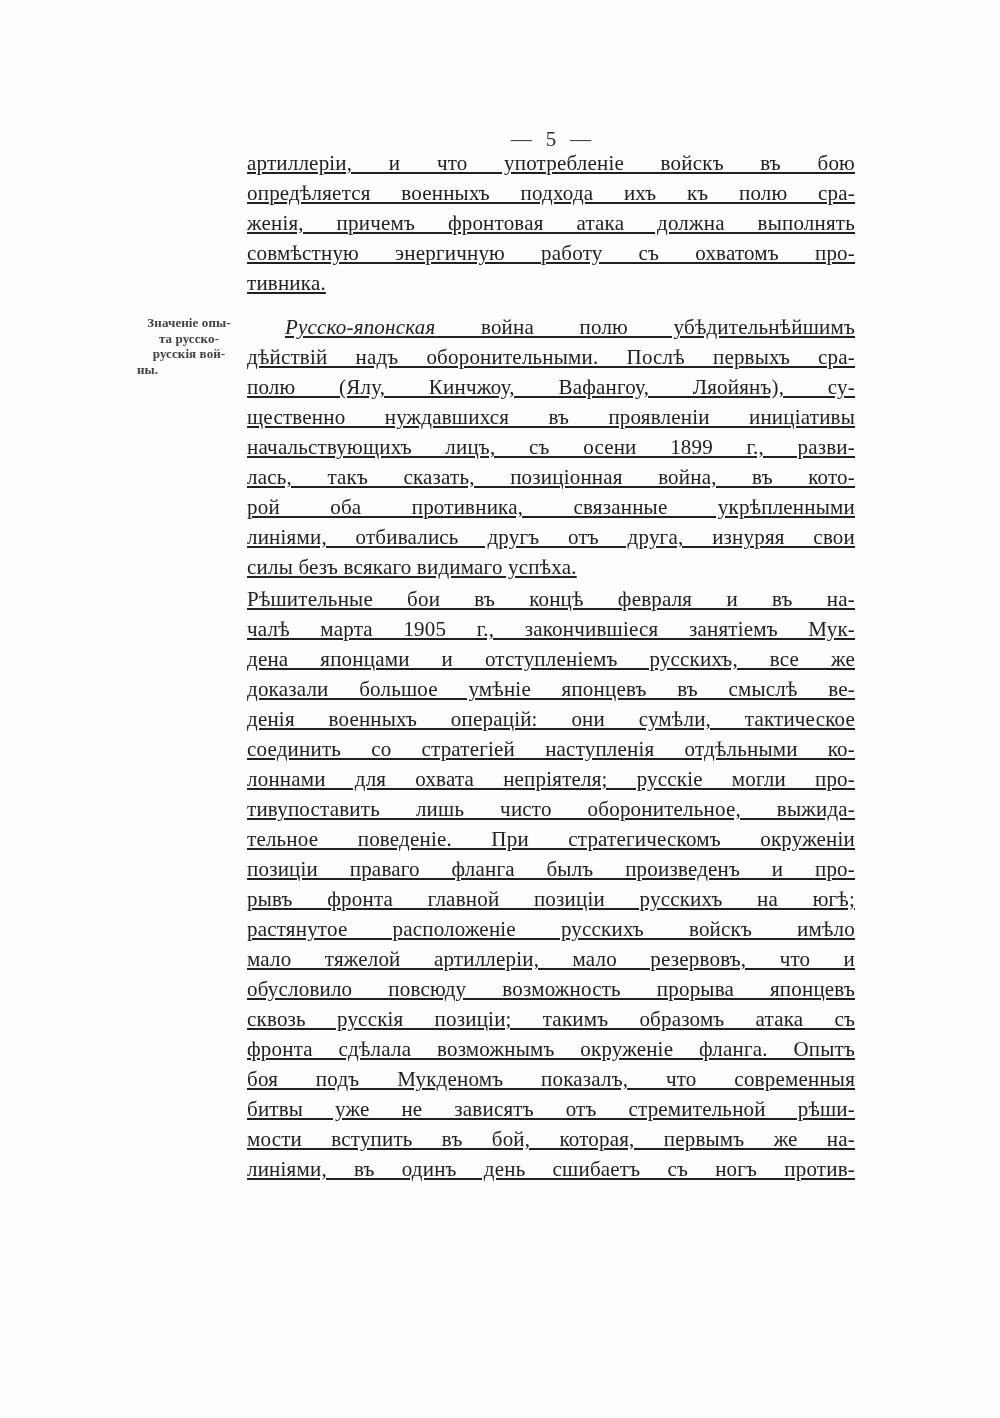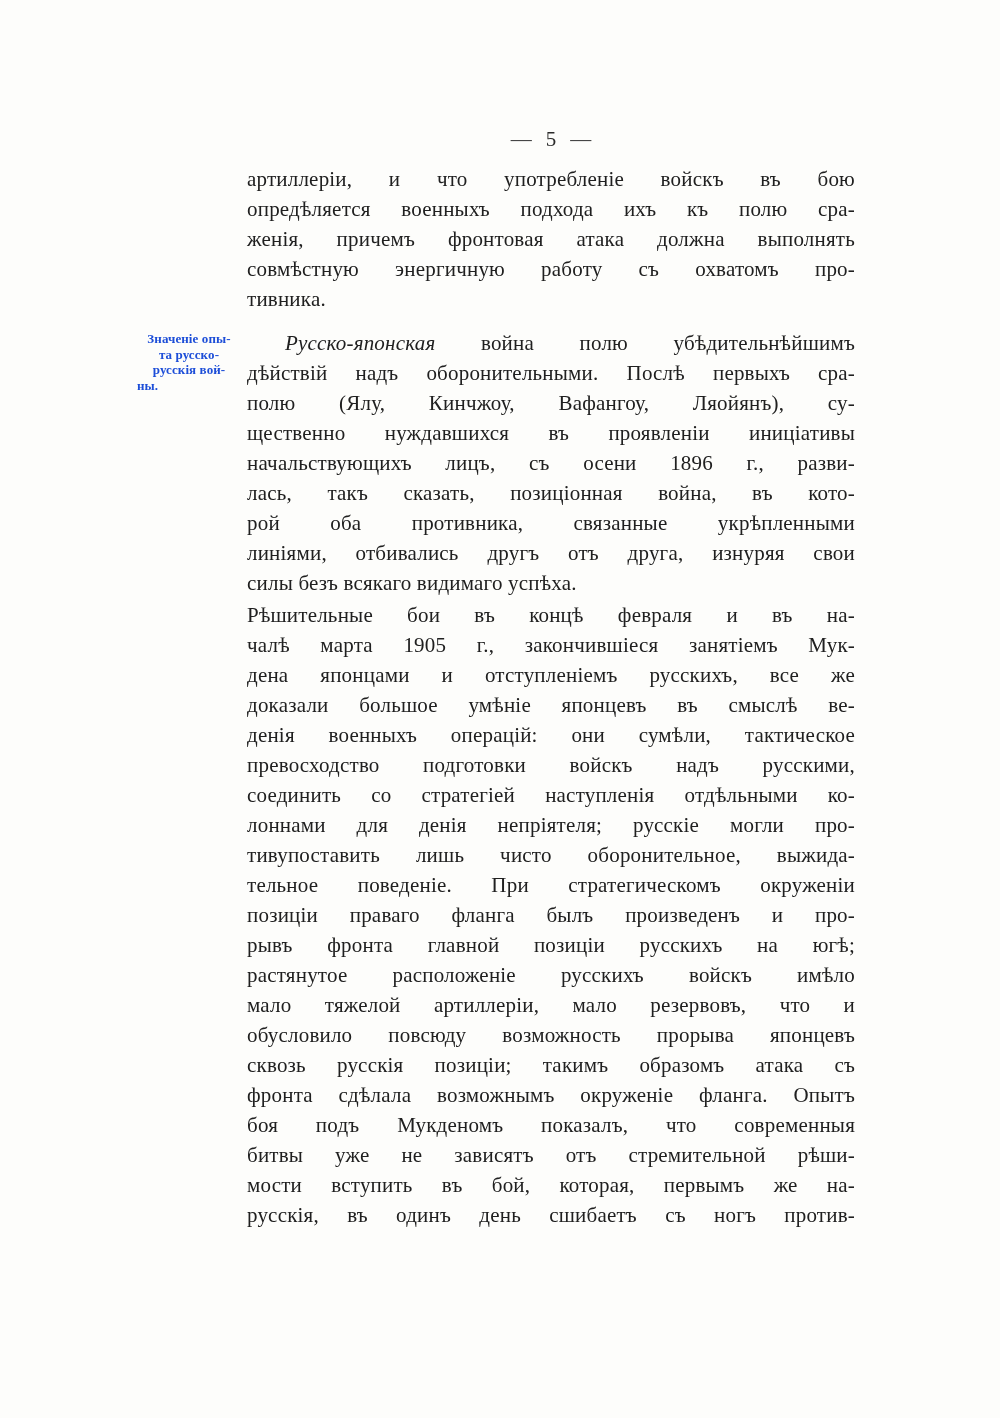--- a/index.html
+++ b/index.html
@@ -17,23 +17,24 @@
     top: 127px;
     left: 247px;
     width: 608px;
     text-align: center;
     font-size: 21px;
     color: #2a2a2a;
   }
   .page-number-header .dash { margin: 0 14px; color: #3a3a3a; }
   .main-column {
     position: absolute;
-    top: 164px;
+    top: 148px;
     left: 247px;
     width: 608px;
+    text-decoration: underline;
   }
   .para {
     font-size: 21px;
     line-height: 30px;
     letter-spacing: 0.2px;
   }
   .para .line {
     text-align: justify;
     text-align-last: justify;
   }
@@ -43,21 +44,21 @@
   .p3 { margin-top: 2px; }
   em { font-style: italic; }
   .margin-note {
     position: absolute;
     left: -110px;
     top: 3px;
     width: 104px;
     font-weight: bold;
     font-size: 13px;
     line-height: 15.5px;
-    color: #1d4ed8;
+    color: #404040;
     letter-spacing: 0.1px;
   }
   .margin-note .line,
   .margin-note .line.last {
     text-align: center;
     text-align-last: center;
   }
 </style>
 </head>
 <body>
@@ -81,45 +82,44 @@
         <div class="line">Значеніе опы-</div>
         <div class="line">та русско-</div>
         <div class="line">русскія вой-</div>
         <div class="line last">ны.</div>
       </div>
     <div class="line first"><em>Русско-японская</em><span> война полю убѣдительнѣйшимъ</span></div>
     <div class="lines-wrap">
         <div class="line">дѣйствій надъ оборонительными. Послѣ первыхъ сра-</div>
         <div class="line">полю (Ялу, Кинчжоу, Вафангоу, Ляойянъ), су-</div>
         <div class="line">щественно нуждавшихся въ проявленіи иниціативы</div>
-        <div class="line">начальствующихъ лицъ, съ осени 1896 г., разви-</div>
+        <div class="line">начальствующихъ лицъ, съ осени 1899 г., разви-</div>
         <div class="line">лась, такъ сказать, позиціонная война, въ кото-</div>
         <div class="line">рой оба противника, связанные укрѣпленными</div>
         <div class="line">линіями, отбивались другъ отъ друга, изнуряя свои</div>
         <div class="line last">силы безъ всякаго видимаго успѣха.</div>
       </div>
   </div>
 
   <div class="para p3">
       <div class="line">Рѣшительные бои въ концѣ февраля и въ на-</div>
       <div class="line">чалѣ марта 1905 г., закончившіеся занятіемъ Мук-</div>
       <div class="line">дена японцами и отступленіемъ русскихъ, все же</div>
       <div class="line">доказали большое умѣніе японцевъ въ смыслѣ ве-</div>
       <div class="line">денія военныхъ операцій: они сумѣли, тактическое</div>
-      <div class="line">превосходство подготовки войскъ надъ русскими,</div>
       <div class="line">соединить со стратегіей наступленія отдѣльными ко-</div>
-      <div class="line">лоннами для денія непріятеля; русскіе могли про-</div>
+      <div class="line">лоннами для охвата непріятеля; русскіе могли про-</div>
       <div class="line">тивупоставить лишь чисто оборонительное, выжида-</div>
       <div class="line">тельное поведеніе. При стратегическомъ окруженіи</div>
       <div class="line">позиціи праваго фланга былъ произведенъ и про-</div>
       <div class="line">рывъ фронта главной позиціи русскихъ на югѣ;</div>
       <div class="line">растянутое расположеніе русскихъ войскъ имѣло</div>
       <div class="line">мало тяжелой артиллеріи, мало резервовъ, что и</div>
       <div class="line">обусловило повсюду возможность прорыва японцевъ</div>
       <div class="line">сквозь русскія позиціи; такимъ образомъ атака съ</div>
       <div class="line">фронта сдѣлала возможнымъ окруженіе фланга. Опытъ</div>
       <div class="line">боя подъ Мукденомъ показалъ, что современныя</div>
       <div class="line">битвы уже не зависятъ отъ стремительной рѣши-</div>
       <div class="line">мости вступить въ бой, которая, первымъ же на-</div>
-      <div class="line last">русскія, въ одинъ день сшибаетъ съ ногъ против-</div>
+      <div class="line last">линіями, въ одинъ день сшибаетъ съ ногъ против-</div>
     </div>
 
 </div>
 
 </body></html>

